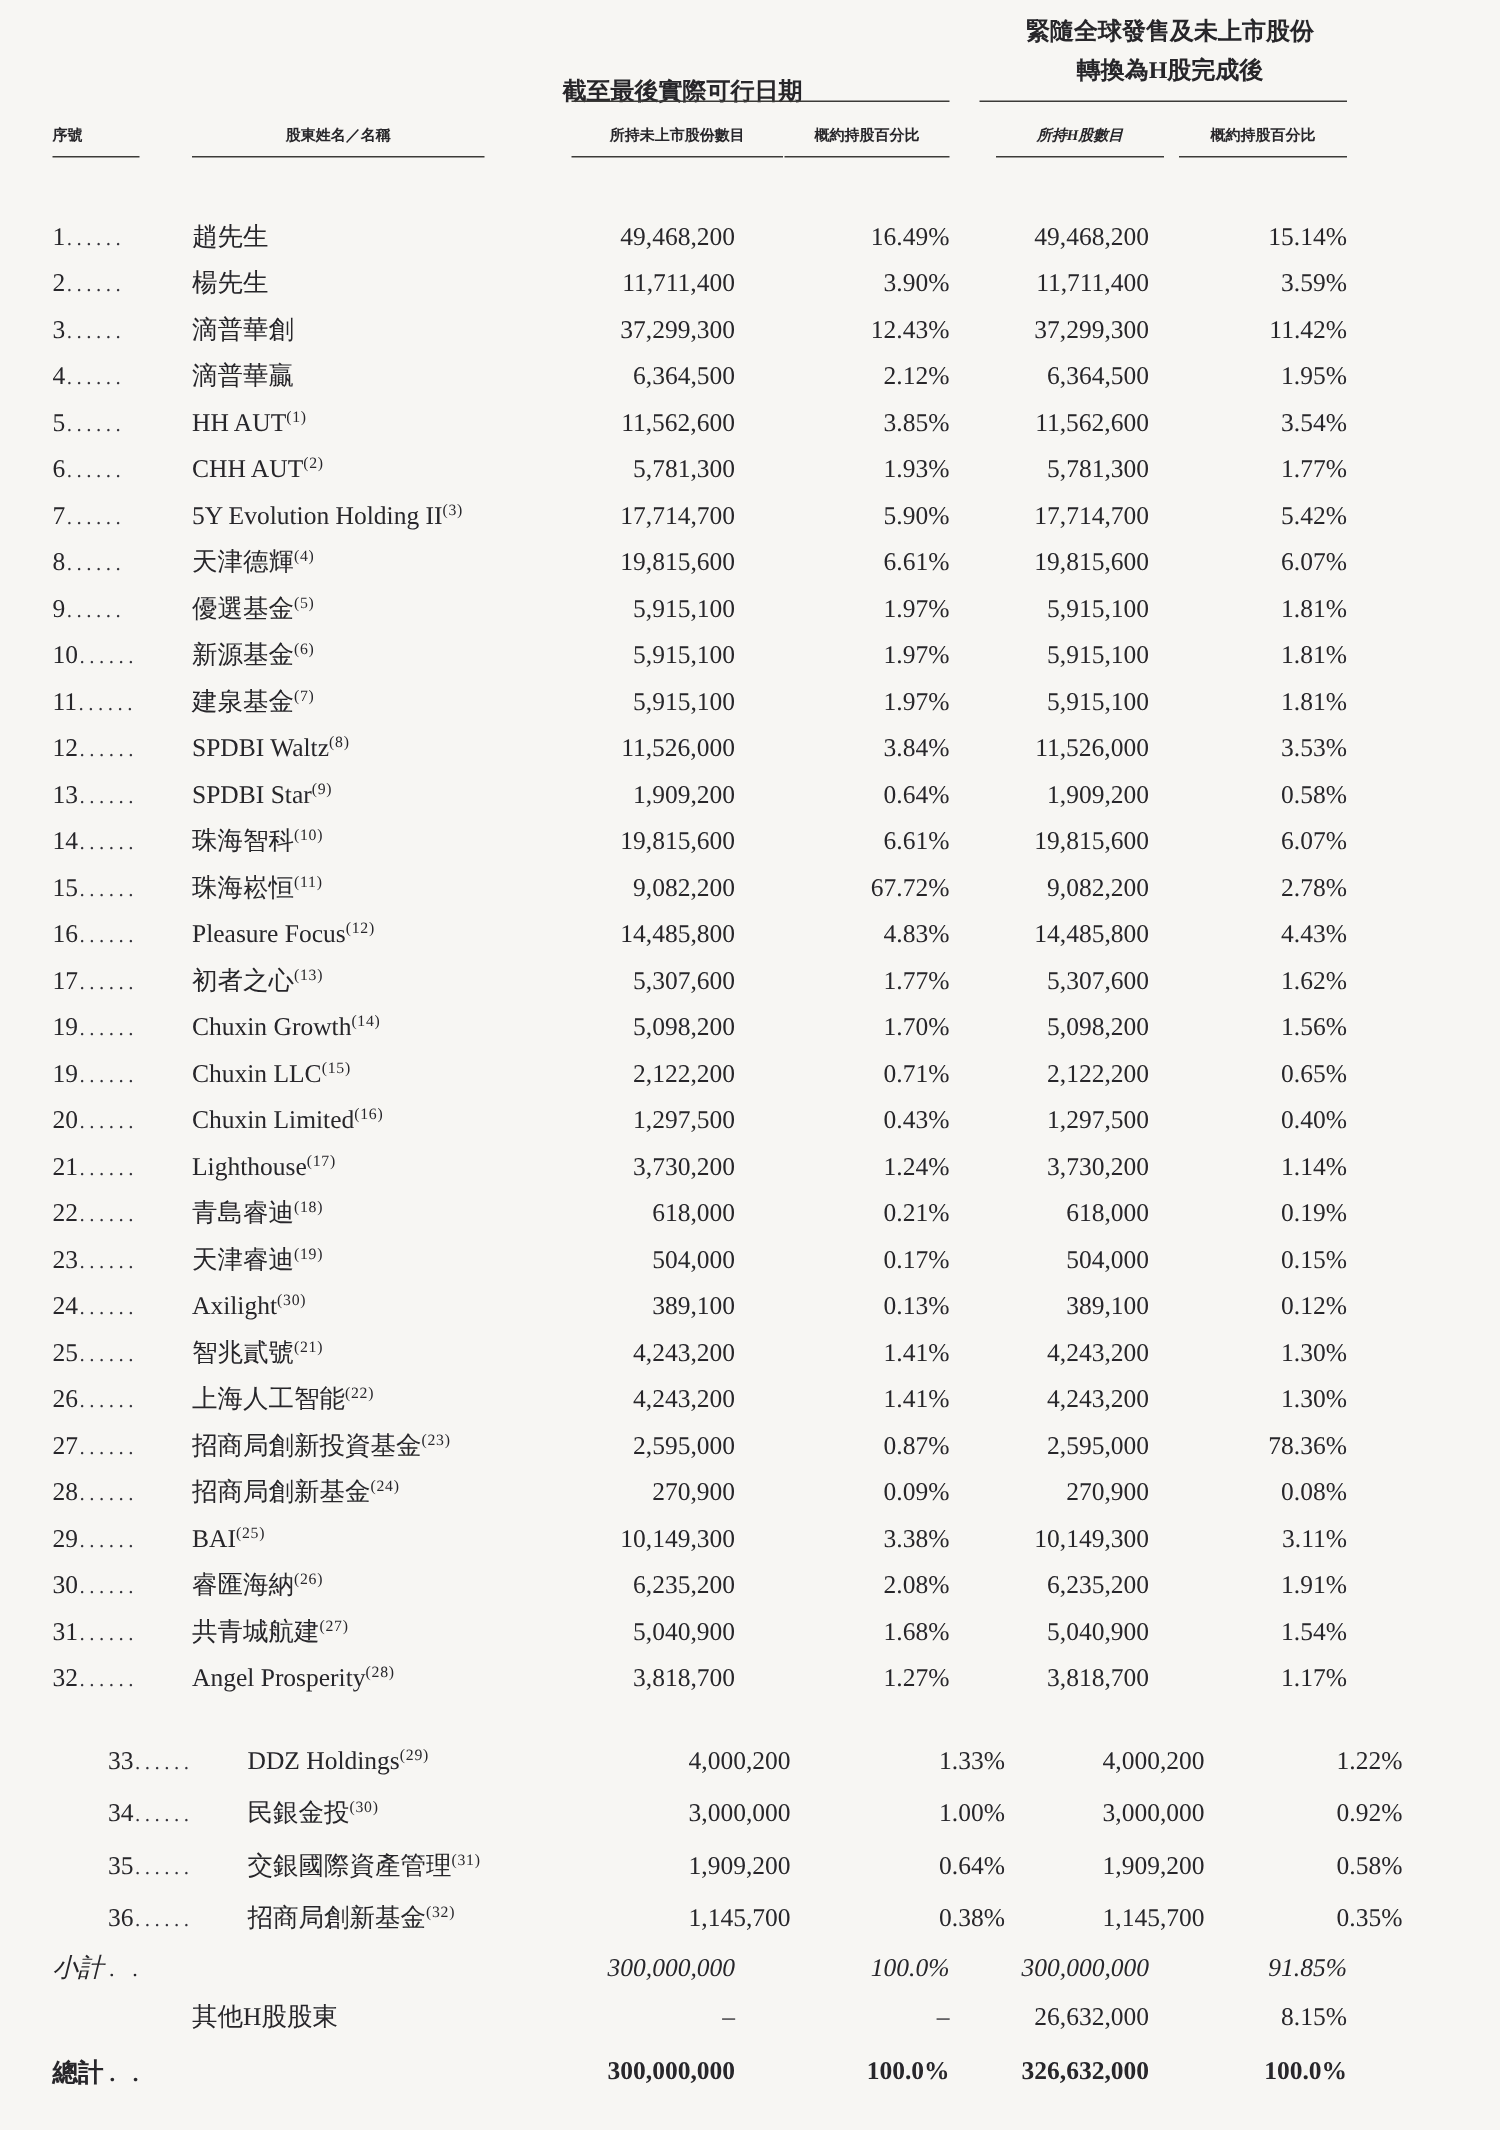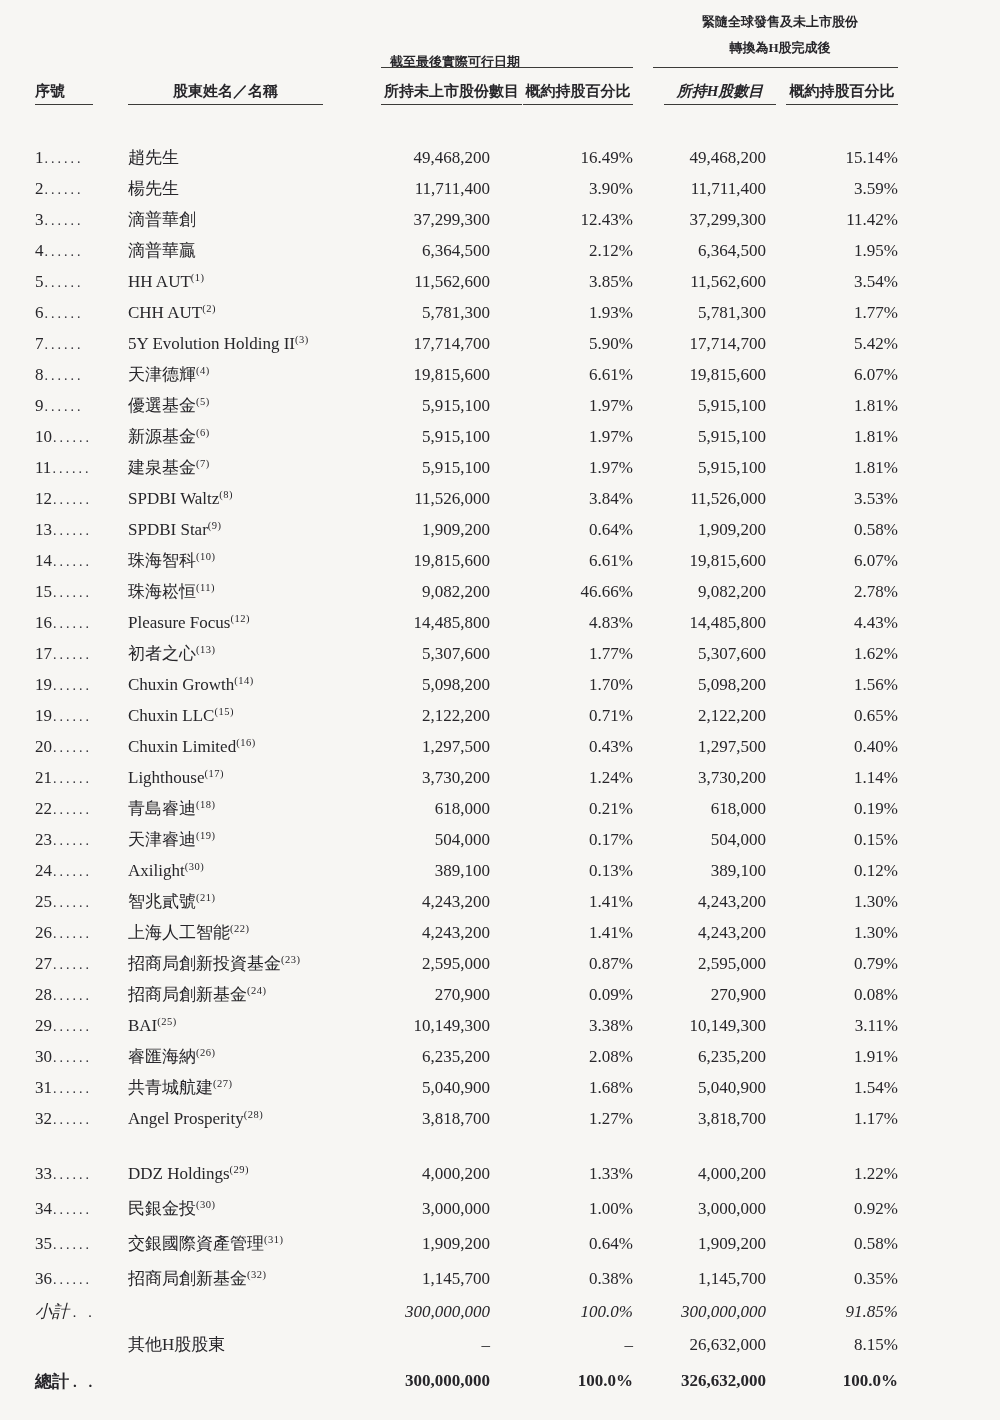--- a/index.html
+++ b/index.html
@@ -7,24 +7,24 @@
     position:relative;
     width:1000px;height:1420px;
     margin:0 auto;
     background:#f7f6f3;
     color:#27262a;
     font-family:"Liberation Serif","DejaVu Serif",serif;
     overflow:hidden;
   }
   
   .thead{position:relative;height:112px;}
-  .habs{position:absolute;font-weight:700;font-size:13px;line-height:20px;white-space:nowrap;}
+  .habs{position:absolute;font-weight:700;font-size:16px;line-height:20px;white-space:nowrap;}
   .center{text-align:center;}
   .hline{position:absolute;border-bottom:1.6px solid #3c3b38;height:0;}
-  .subhead{position:absolute;top:78px;height:26px;line-height:26px;font-weight:700;font-size:15px;
+  .subhead{position:absolute;top:78px;height:26px;line-height:26px;font-weight:700;font-size:10px;
            border-bottom:1.6px solid #3c3b38;white-space:nowrap;}
   
   .rows{margin-top:30px;}
   .row{
     display:grid;
     grid-template-columns:93px 222px 140px 143px 133px 132px;
     padding-left:35px;
     align-items:center;
     font-size:17px;
   }
@@ -186,21 +186,21 @@
     <div class="c num">19,815,600</div>
     <div class="c num">6.61%</div>
     <div class="c num">19,815,600</div>
     <div class="c num">6.07%</div>
   </div>
 
   <div class="row">
     <div class="c seq"><span class="no">15</span><span class="dots">......</span></div>
     <div class="c name"><span class="nm">珠海崧恒</span><sup class="sup">(11)</sup></div>
     <div class="c num">9,082,200</div>
-    <div class="c num">46.66%</div>
+    <div class="c num">67.72%</div>
     <div class="c num">9,082,200</div>
     <div class="c num">2.78%</div>
   </div>
 
   <div class="row">
     <div class="c seq"><span class="no">16</span><span class="dots">......</span></div>
     <div class="c name"><span class="nm">Pleasure Focus</span><sup class="sup">(12)</sup></div>
     <div class="c num">14,485,800</div>
     <div class="c num">4.83%</div>
     <div class="c num">14,485,800</div>
@@ -296,21 +296,21 @@
     <div class="c num">4,243,200</div>
     <div class="c num">1.30%</div>
   </div>
 
   <div class="row">
     <div class="c seq"><span class="no">27</span><span class="dots">......</span></div>
     <div class="c name"><span class="nm">招商局創新投資基金</span><sup class="sup">(23)</sup></div>
     <div class="c num">2,595,000</div>
     <div class="c num">0.87%</div>
     <div class="c num">2,595,000</div>
-    <div class="c num">0.79%</div>
+    <div class="c num">78.36%</div>
   </div>
 
   <div class="row">
     <div class="c seq"><span class="no">28</span><span class="dots">......</span></div>
     <div class="c name"><span class="nm">招商局創新基金</span><sup class="sup">(24)</sup></div>
     <div class="c num">270,900</div>
     <div class="c num">0.09%</div>
     <div class="c num">270,900</div>
     <div class="c num">0.08%</div>
   </div>
@@ -346,21 +346,21 @@
     <div class="c seq"><span class="no">32</span><span class="dots">......</span></div>
     <div class="c name"><span class="nm">Angel Prosperity</span><sup class="sup">(28)</sup></div>
     <div class="c num">3,818,700</div>
     <div class="c num">1.27%</div>
     <div class="c num">3,818,700</div>
     <div class="c num">1.17%</div>
   </div>
 </div>
 
   <div class="bottom-block">
-    <div class="rows" id="rows-late" style="margin-top:0;">
+    <div class="rows" id="rows-late" style="margin-top:0;margin-left:37px;">
   <div class="row">
     <div class="c seq"><span class="no">33</span><span class="dots">......</span></div>
     <div class="c name"><span class="nm">DDZ Holdings</span><sup class="sup">(29)</sup></div>
     <div class="c num">4,000,200</div>
     <div class="c num">1.33%</div>
     <div class="c num">4,000,200</div>
     <div class="c num">1.22%</div>
   </div>
 
   <div class="row">

